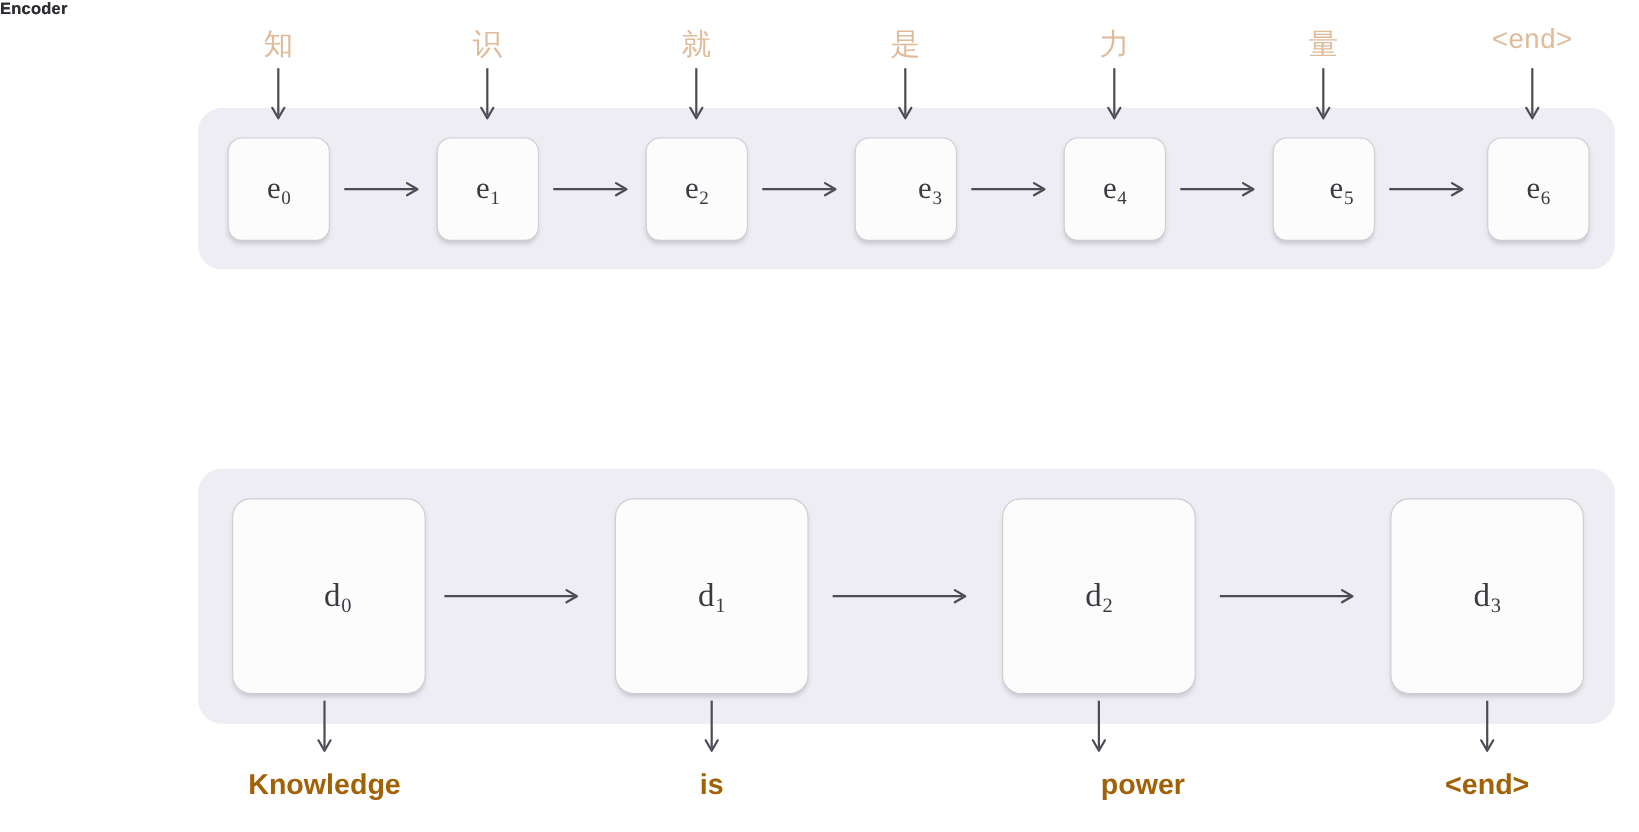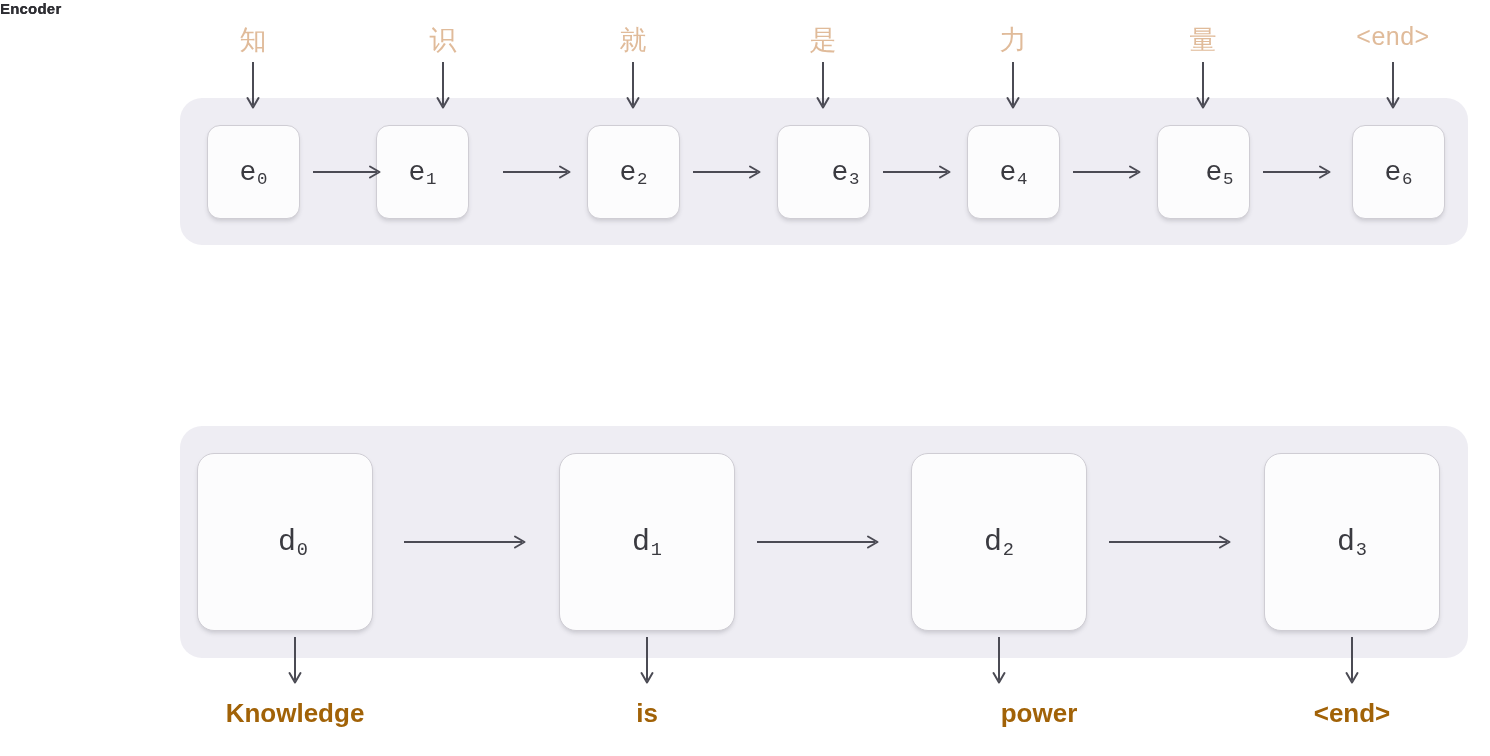--- a/index.html
+++ b/index.html
@@ -56,21 +56,21 @@
   }
   .dec-cell {
     width: 176px;
     height: 178px;
     top: 453px;
     border-radius: 17px;
   }
   .cell-text {
     font-size: 28px;
     color: #3a3a40;
-    font-family: Liberation Mono, monospace;
+    font-family: Liberation Serif, serif;
     letter-spacing: 0.3px;
   }
   .dec-cell .cell-text { font-size: 30px; }
   .cell-text sub {
     font-size: 0.62em;
     vertical-align: baseline;
     position: relative;
     top: 0.28em;
     left: 0.02em;
   }
@@ -168,21 +168,21 @@
 <div class="v-arrow" style="left:1393px; top:62px;">
   <svg width="16" height="52" viewBox="0 0 16 52">
       <path d="M8 0 L8 43" stroke="#4b4b54" stroke-width="2" fill="none"></path>
       <path d="M2.5 36 L8 45.5 L13.5 36" stroke="#4b4b54" stroke-width="2" fill="none" stroke-linecap="round" stroke-linejoin="round"></path>
     </svg>
 </div>
 
 <div class="cell enc-cell" style="left:207px;">
   <span class="cell-text"><span>e</span><sub>0</sub></span>
 </div>
-<div class="cell enc-cell" style="left:376px;">
+<div class="cell enc-cell" style="left:397px;">
   <span class="cell-text"><span>e</span><sub>1</sub></span>
 </div>
 <div class="cell enc-cell" style="left:587px;">
   <span class="cell-text"><span>e</span><sub>2</sub></span>
 </div>
 <div class="cell enc-cell" style="left:777px;padding-left:44px;">
   <span class="cell-text"><span>e</span><sub>3</sub></span>
 </div>
 <div class="cell enc-cell" style="left:967px;">
   <span class="cell-text"><span>e</span><sub>4</sub></span>
@@ -227,21 +227,21 @@
 <div class="h-arrow" style="left:1263px; top:164px; width:72px;">
   <svg width="72" height="16" viewBox="0 0 72 16">
       <path d="M0 8 L64 8" stroke="#4b4b54" stroke-width="2" fill="none"></path>
       <path d="M57 2.5 L66.5 8 L57 13.5" stroke="#4b4b54" stroke-width="2" fill="none" stroke-linecap="round" stroke-linejoin="round"></path>
     </svg>
 </div>
 
 <div class="row-label">Encoder</div>
 <div class="panel" id="decoder-panel"></div>
 
-<div class="cell dec-cell" style="left:197px;padding-left:16px;">
+<div class="cell dec-cell" style="left:211px;padding-left:16px;">
   <span class="cell-text"><span>d</span><sub>0</sub></span>
 </div>
 <div class="cell dec-cell" style="left:559px;">
   <span class="cell-text"><span>d</span><sub>1</sub></span>
 </div>
 <div class="cell dec-cell" style="left:911px;">
   <span class="cell-text"><span>d</span><sub>2</sub></span>
 </div>
 <div class="cell dec-cell" style="left:1264px;">
   <span class="cell-text"><span>d</span><sub>3</sub></span>

